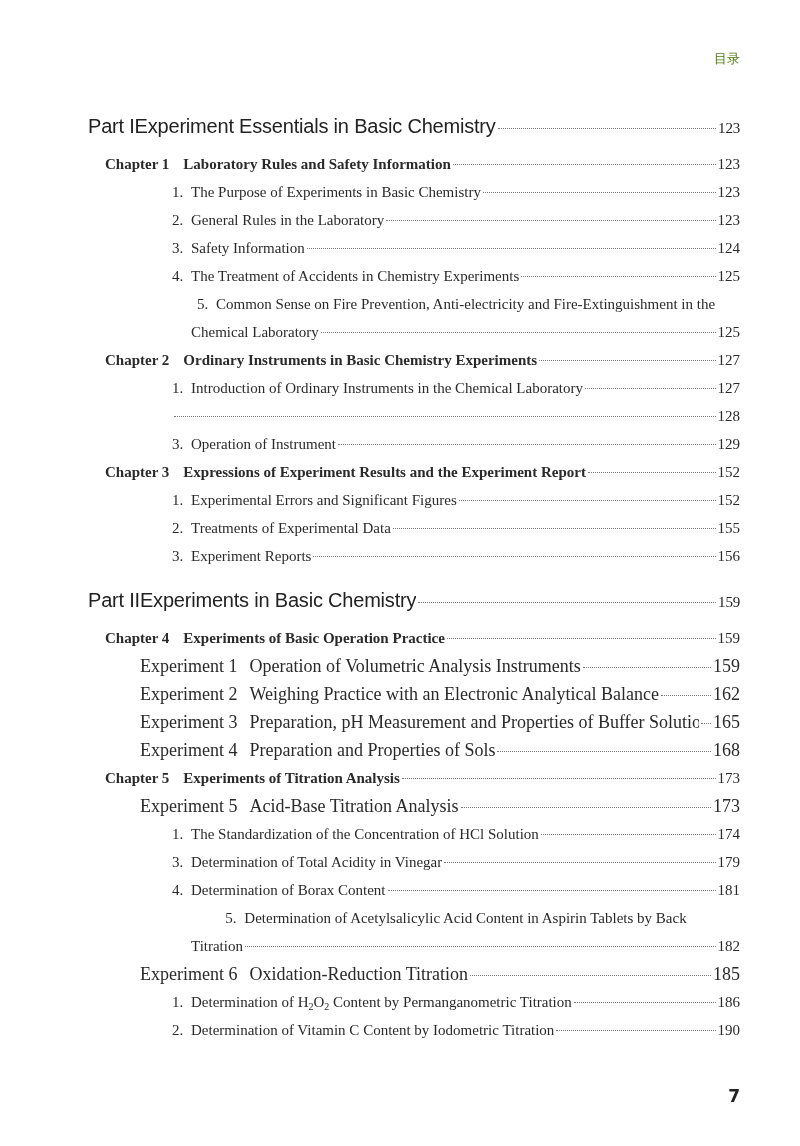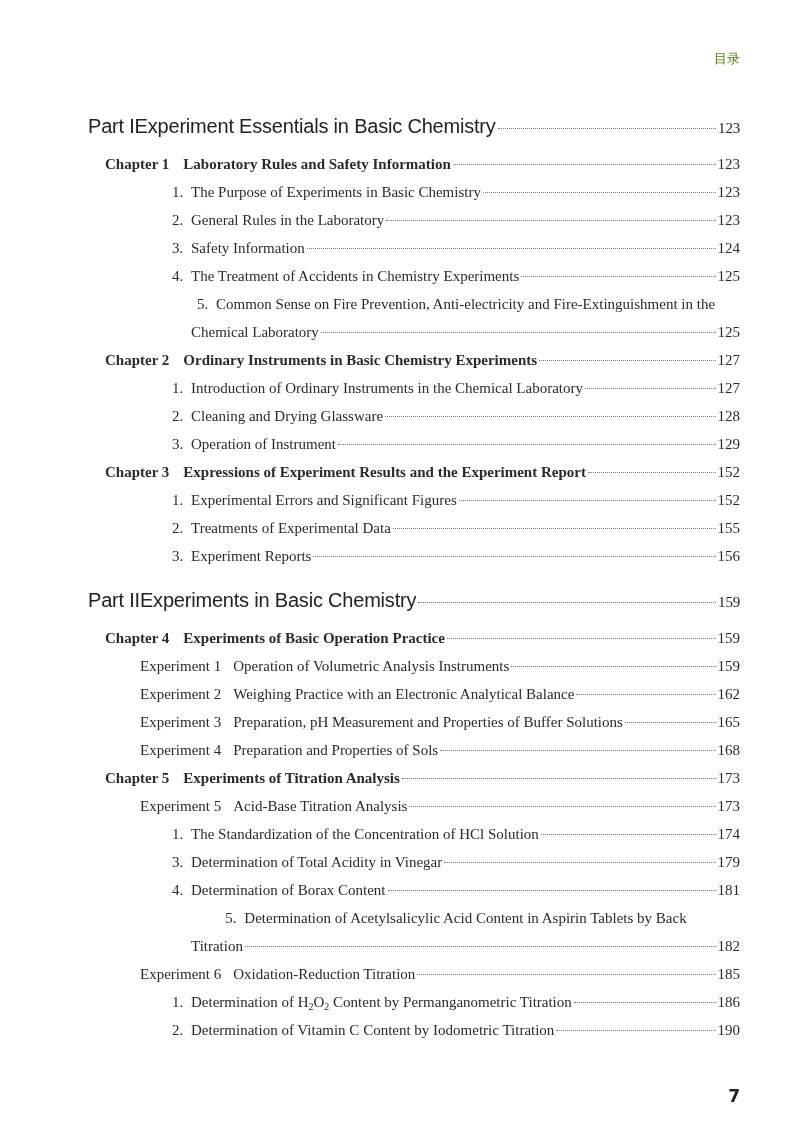--- a/index.html
+++ b/index.html
@@ -18,21 +18,21 @@
   .part .page { font-family: "Liberation Serif", serif; font-size: 15px; }
   .part .label { }
   .part.p2 { margin-top: 12px; }
   .chapter { font-weight: bold; font-size: 15px; height: 28px; line-height: 28px; padding-left: 17px; margin-top: 0; }
   .chapter.first { margin-top: 6px; }
   .chapter .page { font-weight: normal; }
   .chapter .label { margin-right: 14px; }
   .item { font-size: 15px; height: 28px; line-height: 28px; padding-left: 84px; justify-content: center; }
   .item .num { display: inline-block; width: 19px; }
   .item.cont { padding-left: 103px; }
-  .exp { font-size: 15px; height: 28px; line-height: 28px; padding-left: 52px; }
+  .exp { font-size: 18px; height: 28px; line-height: 28px; padding-left: 52px; }
   .exp .label { margin-right: 12px; }
   .pagenum { position: absolute; bottom: 40px; right: 60px; font-family: "DejaVu Sans", sans-serif;
              font-weight: bold; font-size: 17px; color: #222; }
   sub { font-size: 10px; vertical-align: -3px; line-height: 0; }
 </style>
 </head>
 <body>
 
 <div class="header">目录</div>
 
@@ -82,21 +82,20 @@
     <span class="title"><span class="label">Chapter 2</span><span>Ordinary Instruments in Basic Chemistry Experiments</span></span>
     <span class="dots"></span>
     <span class="page">127</span>
   </div>
   <div class="row item">
     <span class="title"><span class="num">1.</span><span>Introduction of Ordinary Instruments in the Chemical Laboratory</span></span>
     <span class="dots"></span>
     <span class="page">127</span>
   </div>
   <div class="row item">
-    <span class="title"><span class="num">2.</span><span>Cleaning and Drying Glassware</span></span>
     <span class="dots"></span>
     <span class="page">128</span>
   </div>
   <div class="row item">
     <span class="title"><span class="num">3.</span><span>Operation of Instrument</span></span>
     <span class="dots"></span>
     <span class="page">129</span>
   </div>
 
   <div class="row chapter">

